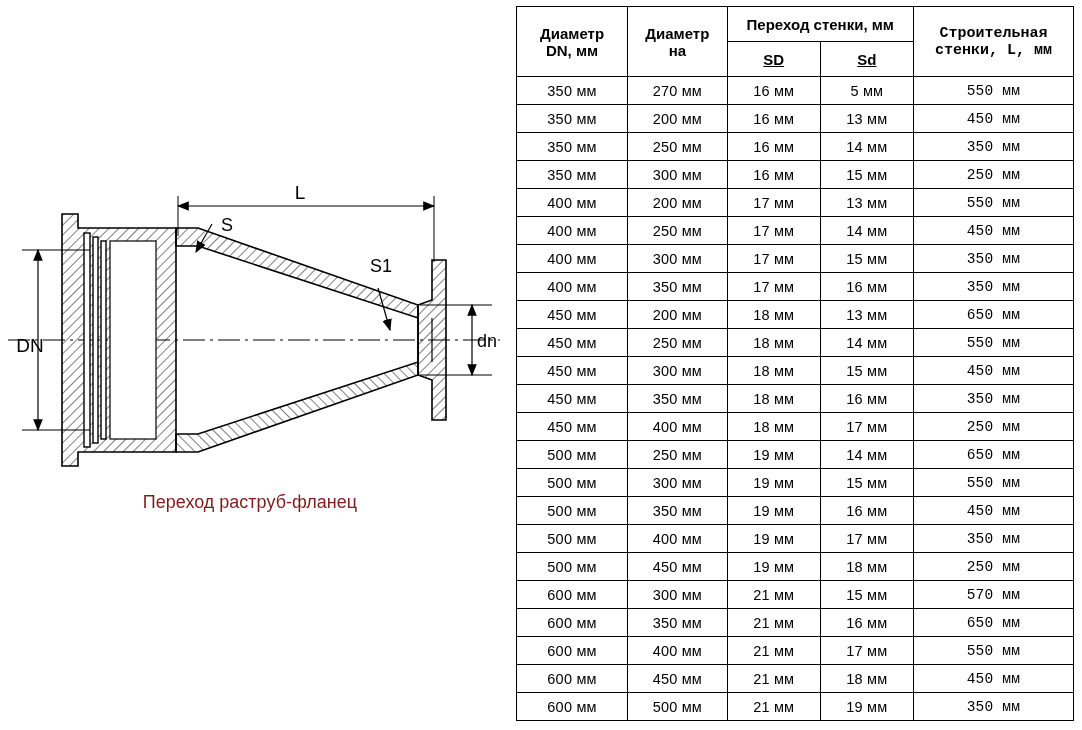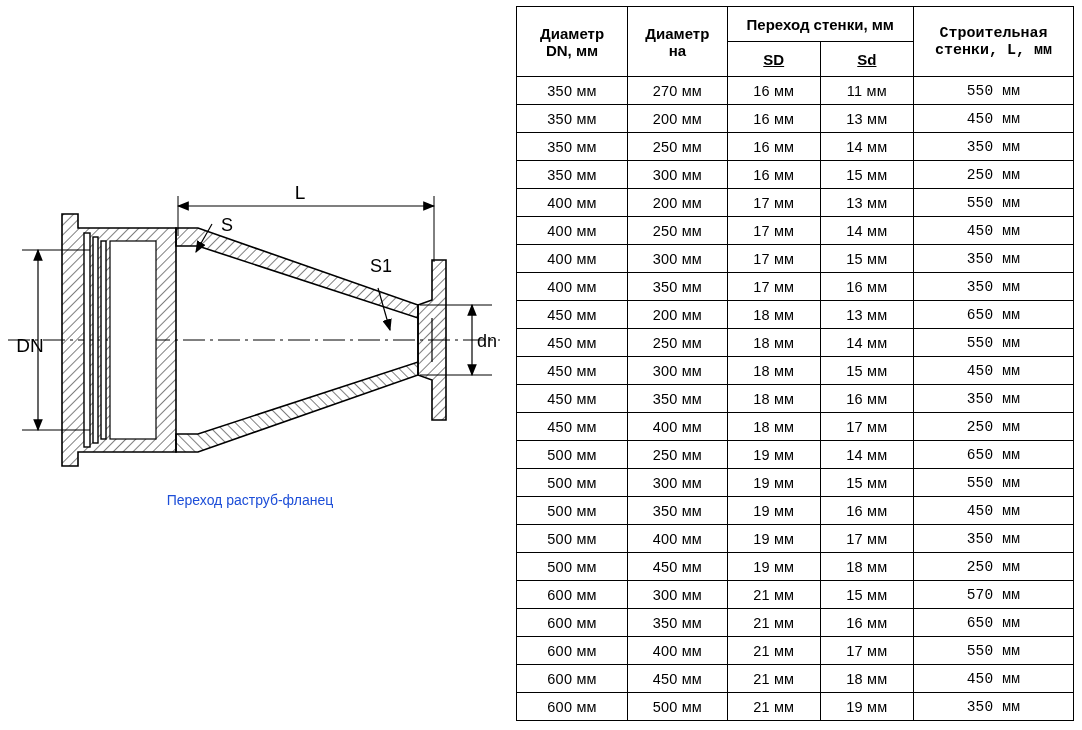--- a/index.html
+++ b/index.html
@@ -30,23 +30,23 @@
   }
   .drawing svg {
     display: block;
   }
   .caption {
     position: absolute;
     left: 0;
     top: 492px;
     width: 500px;
     text-align: center;
-    font-size: 14px;
+    font-size: 18px;
     font-family: "Liberation Sans", sans-serif;
-    color: #1d4ed8;
+    color: #7f1d1d;
   }
   
   .table-wrap {
     position: absolute;
     left: 516px;
     top: 6px;
     width: 560px;
   }
   table.spec {
     border-collapse: collapse;
@@ -171,21 +171,21 @@
         <tr class="sub-head">
           <th class="col-sd">SD</th>
           <th class="col-sd2">Sd</th>
         </tr>
       </thead>
       <tbody id="tbody">
           <tr>
             <td class="col-dn">350 мм</td>
             <td class="col-trans">270 мм</td>
             <td class="col-sd">16 мм</td>
-            <td class="col-sd2">11 мм</td>
+            <td class="col-sd2">5 мм</td>
             <td class="col-len">550 мм</td>
           </tr>
           <tr>
             <td class="col-dn">350 мм</td>
             <td class="col-trans">200 мм</td>
             <td class="col-sd">16 мм</td>
             <td class="col-sd2">13 мм</td>
             <td class="col-len">450 мм</td>
           </tr>
           <tr>

